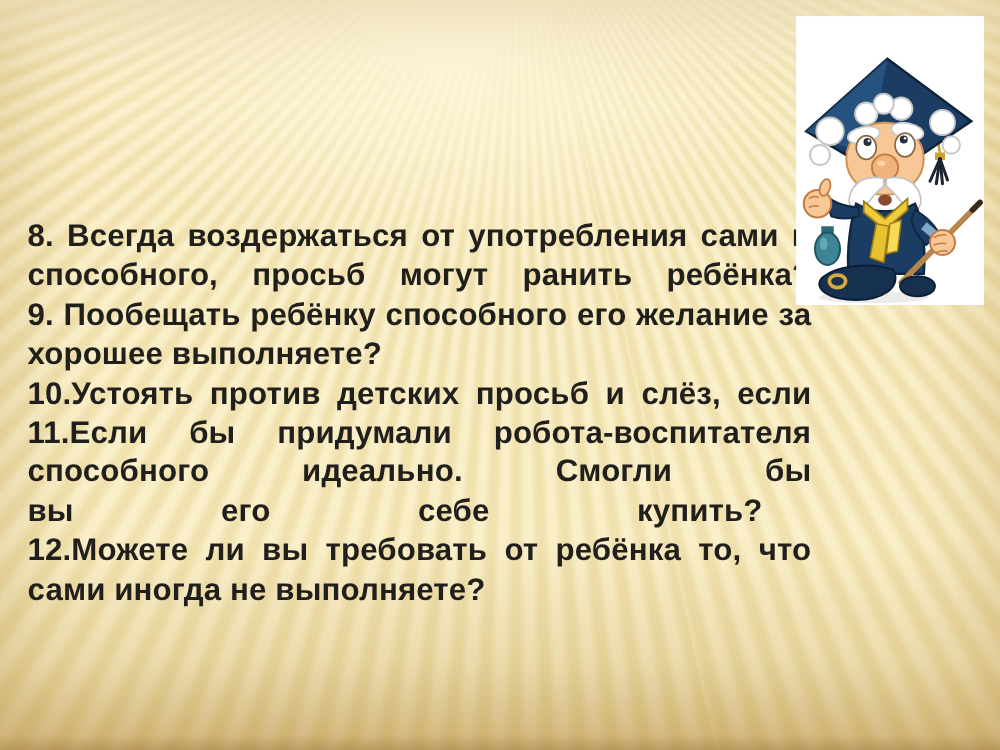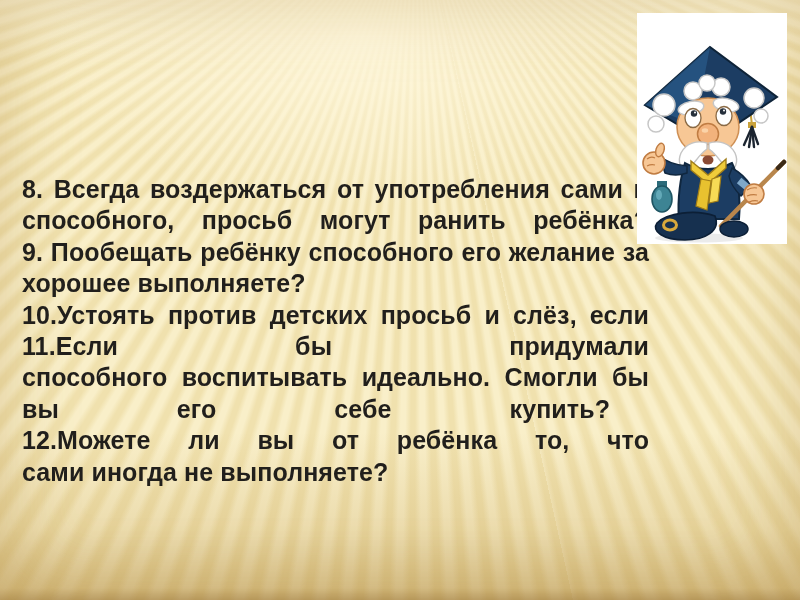--- a/index.html
+++ b/index.html
@@ -51,24 +51,24 @@
 <body>
 
 <div class="slide">
 
   <div class="text-block">
       <div class="line just"><span>8.</span><span>Всегда</span><span>воздержаться</span><span>от</span><span>употребления</span><span>сами</span><span>и</span></div>
       <div class="line just"><span>способного,</span><span>просьб</span><span>могут</span><span>ранить</span><span>ребёнка?</span></div>
       <div class="line just"><span>9.</span><span>Пообещать</span><span>ребёнку</span><span>способного</span><span>его</span><span>желание</span><span>за</span></div>
       <div class="line">хорошее выполняете?</div>
       <div class="line just"><span>10.Устоять</span><span>против</span><span>детских</span><span>просьб</span><span>и</span><span>слёз,</span><span>если</span></div>
-      <div class="line just"><span>11.Если</span><span>бы</span><span>придумали</span></div>
-      <div class="line just"><span>способного</span><span>воспитывать</span><span>идеально.</span><span>Смогли</span><span>бы</span></div>
+      <div class="line just"><span>11.Если</span><span>бы</span><span>придумали</span><span>робота-воспитателя</span></div>
+      <div class="line just"><span>способного</span><span>идеально.</span><span>Смогли</span><span>бы</span></div>
       <div class="line just" style="width: 588px;"><span>вы</span><span>его</span><span>себе</span><span>купить?</span></div>
-      <div class="line just"><span>12.Можете</span><span>ли</span><span>вы</span><span>от</span><span>ребёнка</span><span>то,</span><span>что</span></div>
+      <div class="line just"><span>12.Можете</span><span>ли</span><span>вы</span><span>требовать</span><span>от</span><span>ребёнка</span><span>то,</span><span>что</span></div>
       <div class="line">сами иногда не выполняете?</div>
     </div>
 
   <div class="image-box" aria-label="Мультяшный профессор в синей академической шапочке с кисточкой, белыми усами, жёлтым шарфом и указкой">
     <svg viewBox="0 0 150 231" xmlns="http://www.w3.org/2000/svg">
       <rect width="150" height="231" fill="#ffffff"></rect>
 
       <ellipse cx="62" cy="225" rx="44" ry="4.5" fill="rgba(0,0,0,0.08)"></ellipse>
 
       <path d="M100,62 C110,80 114,96 115,112" stroke="#c9a23c" stroke-width="2" fill="none"></path>

